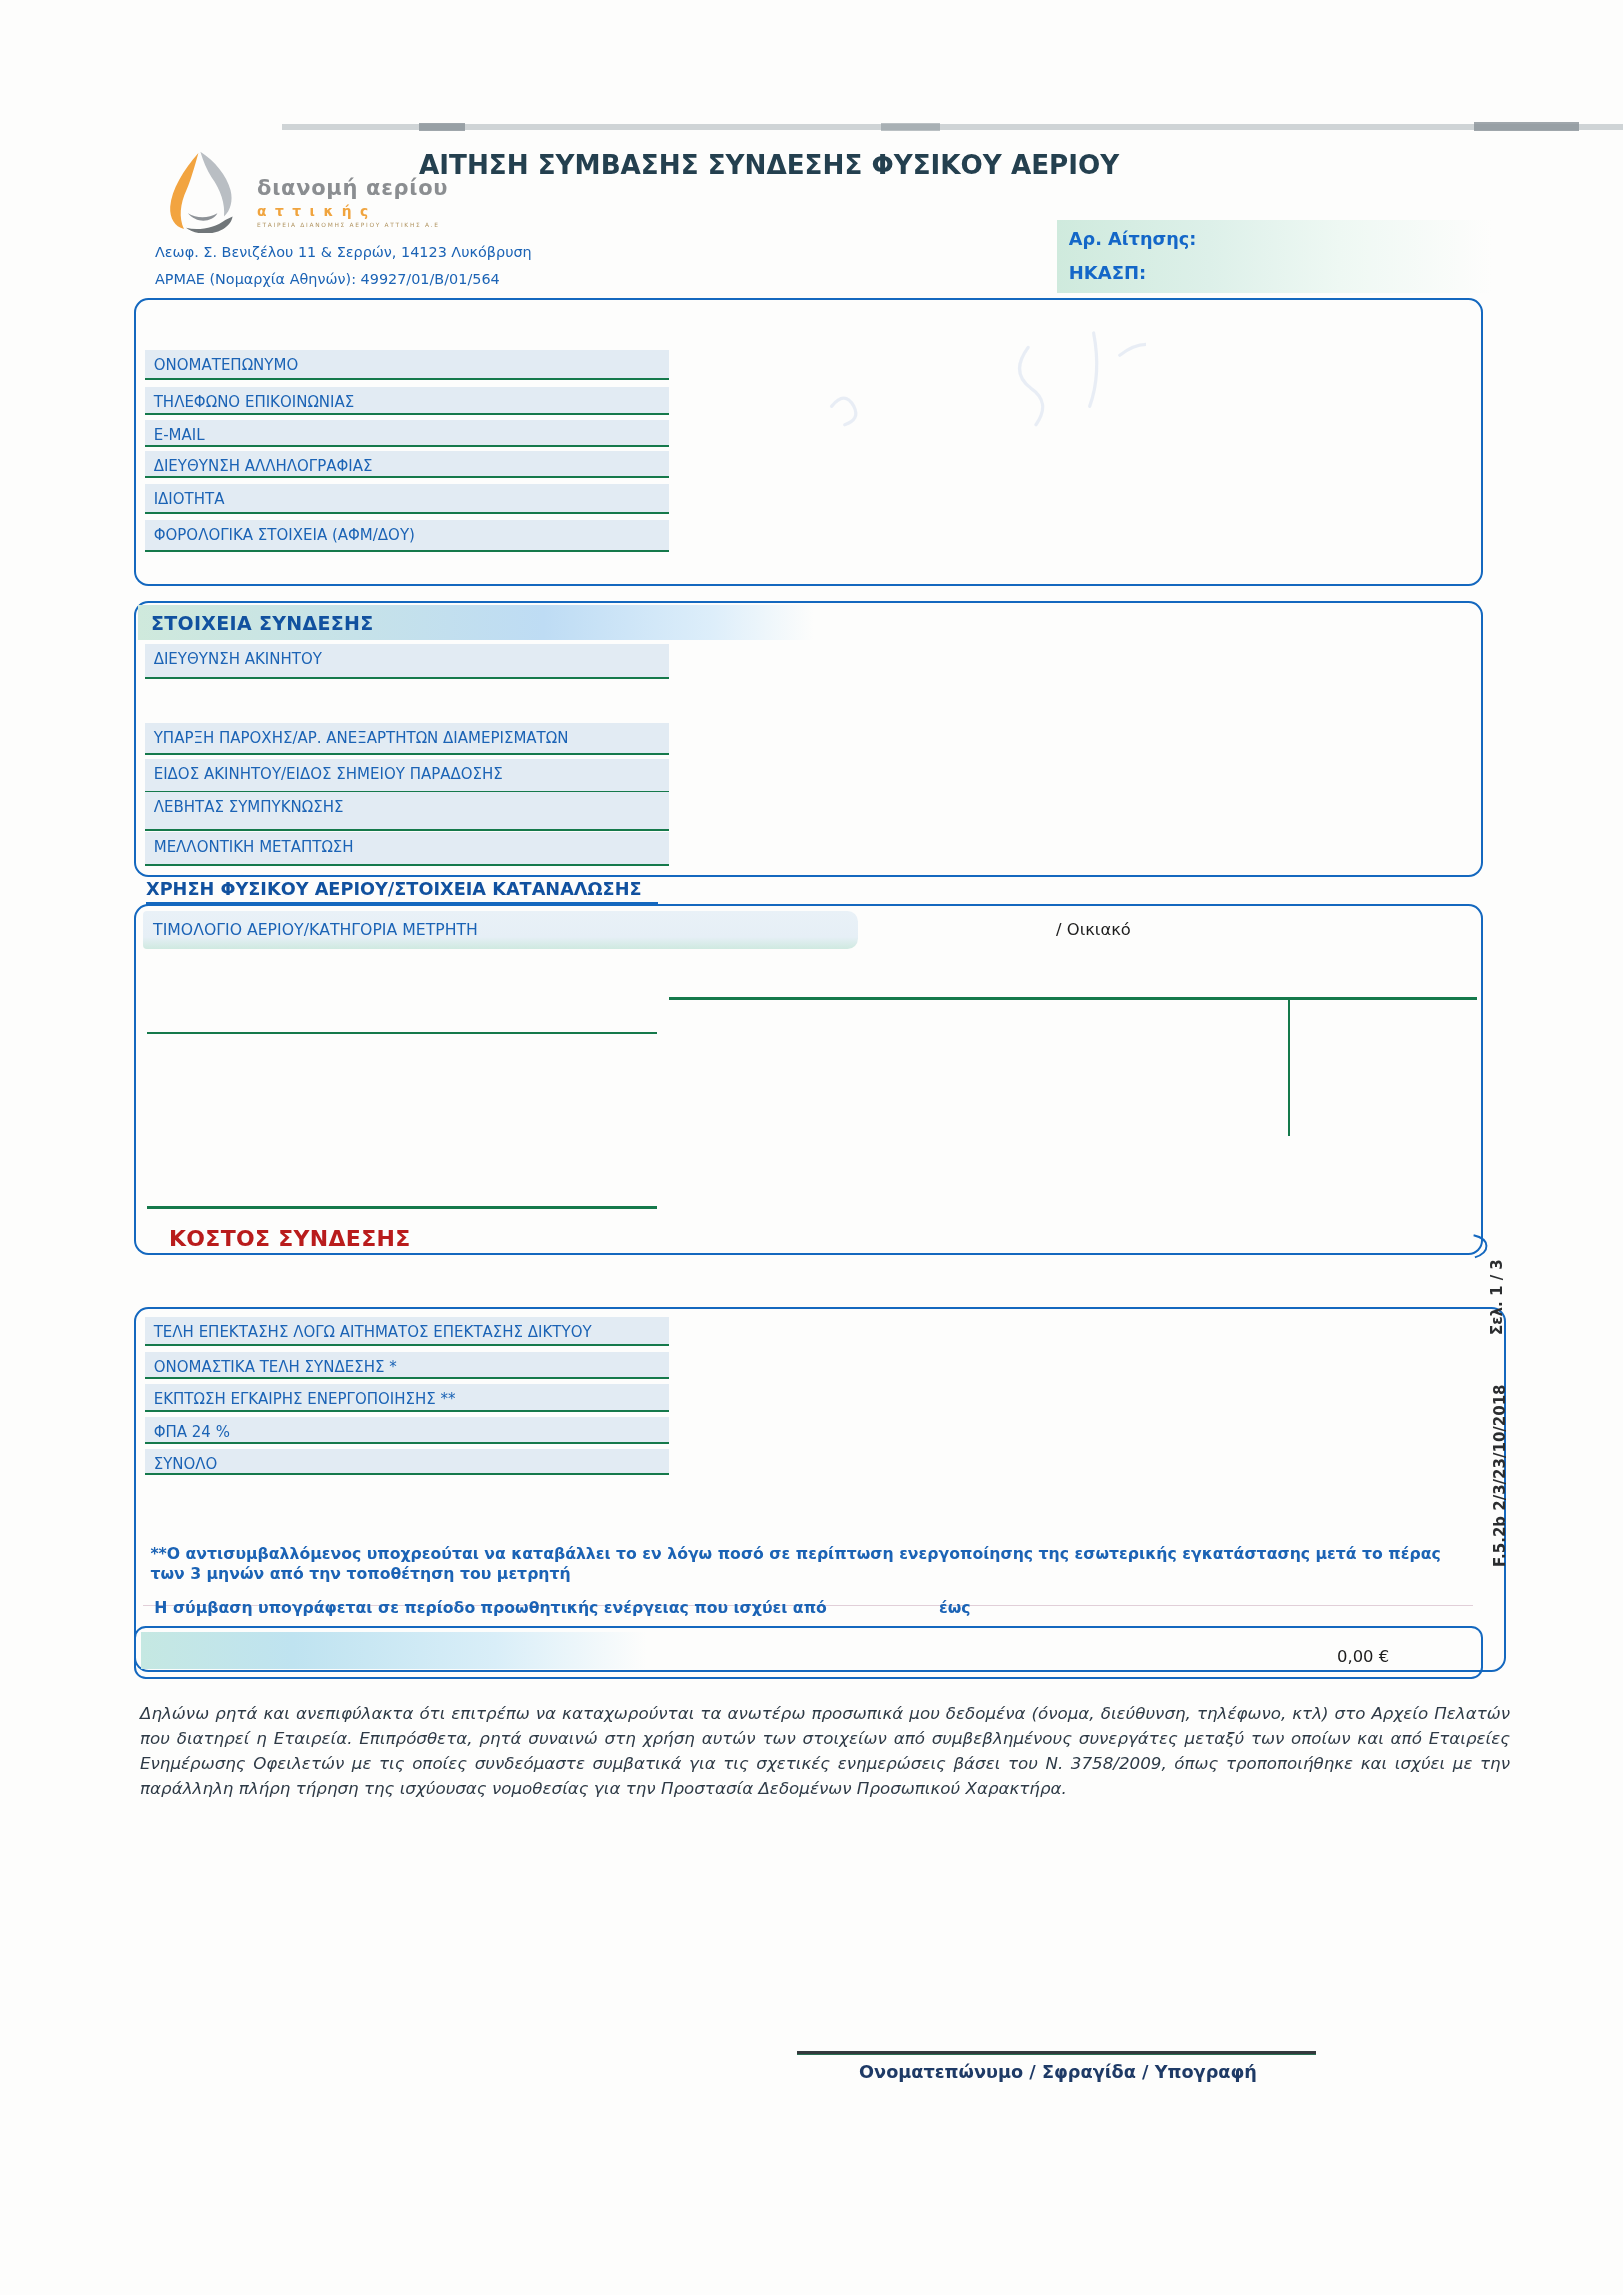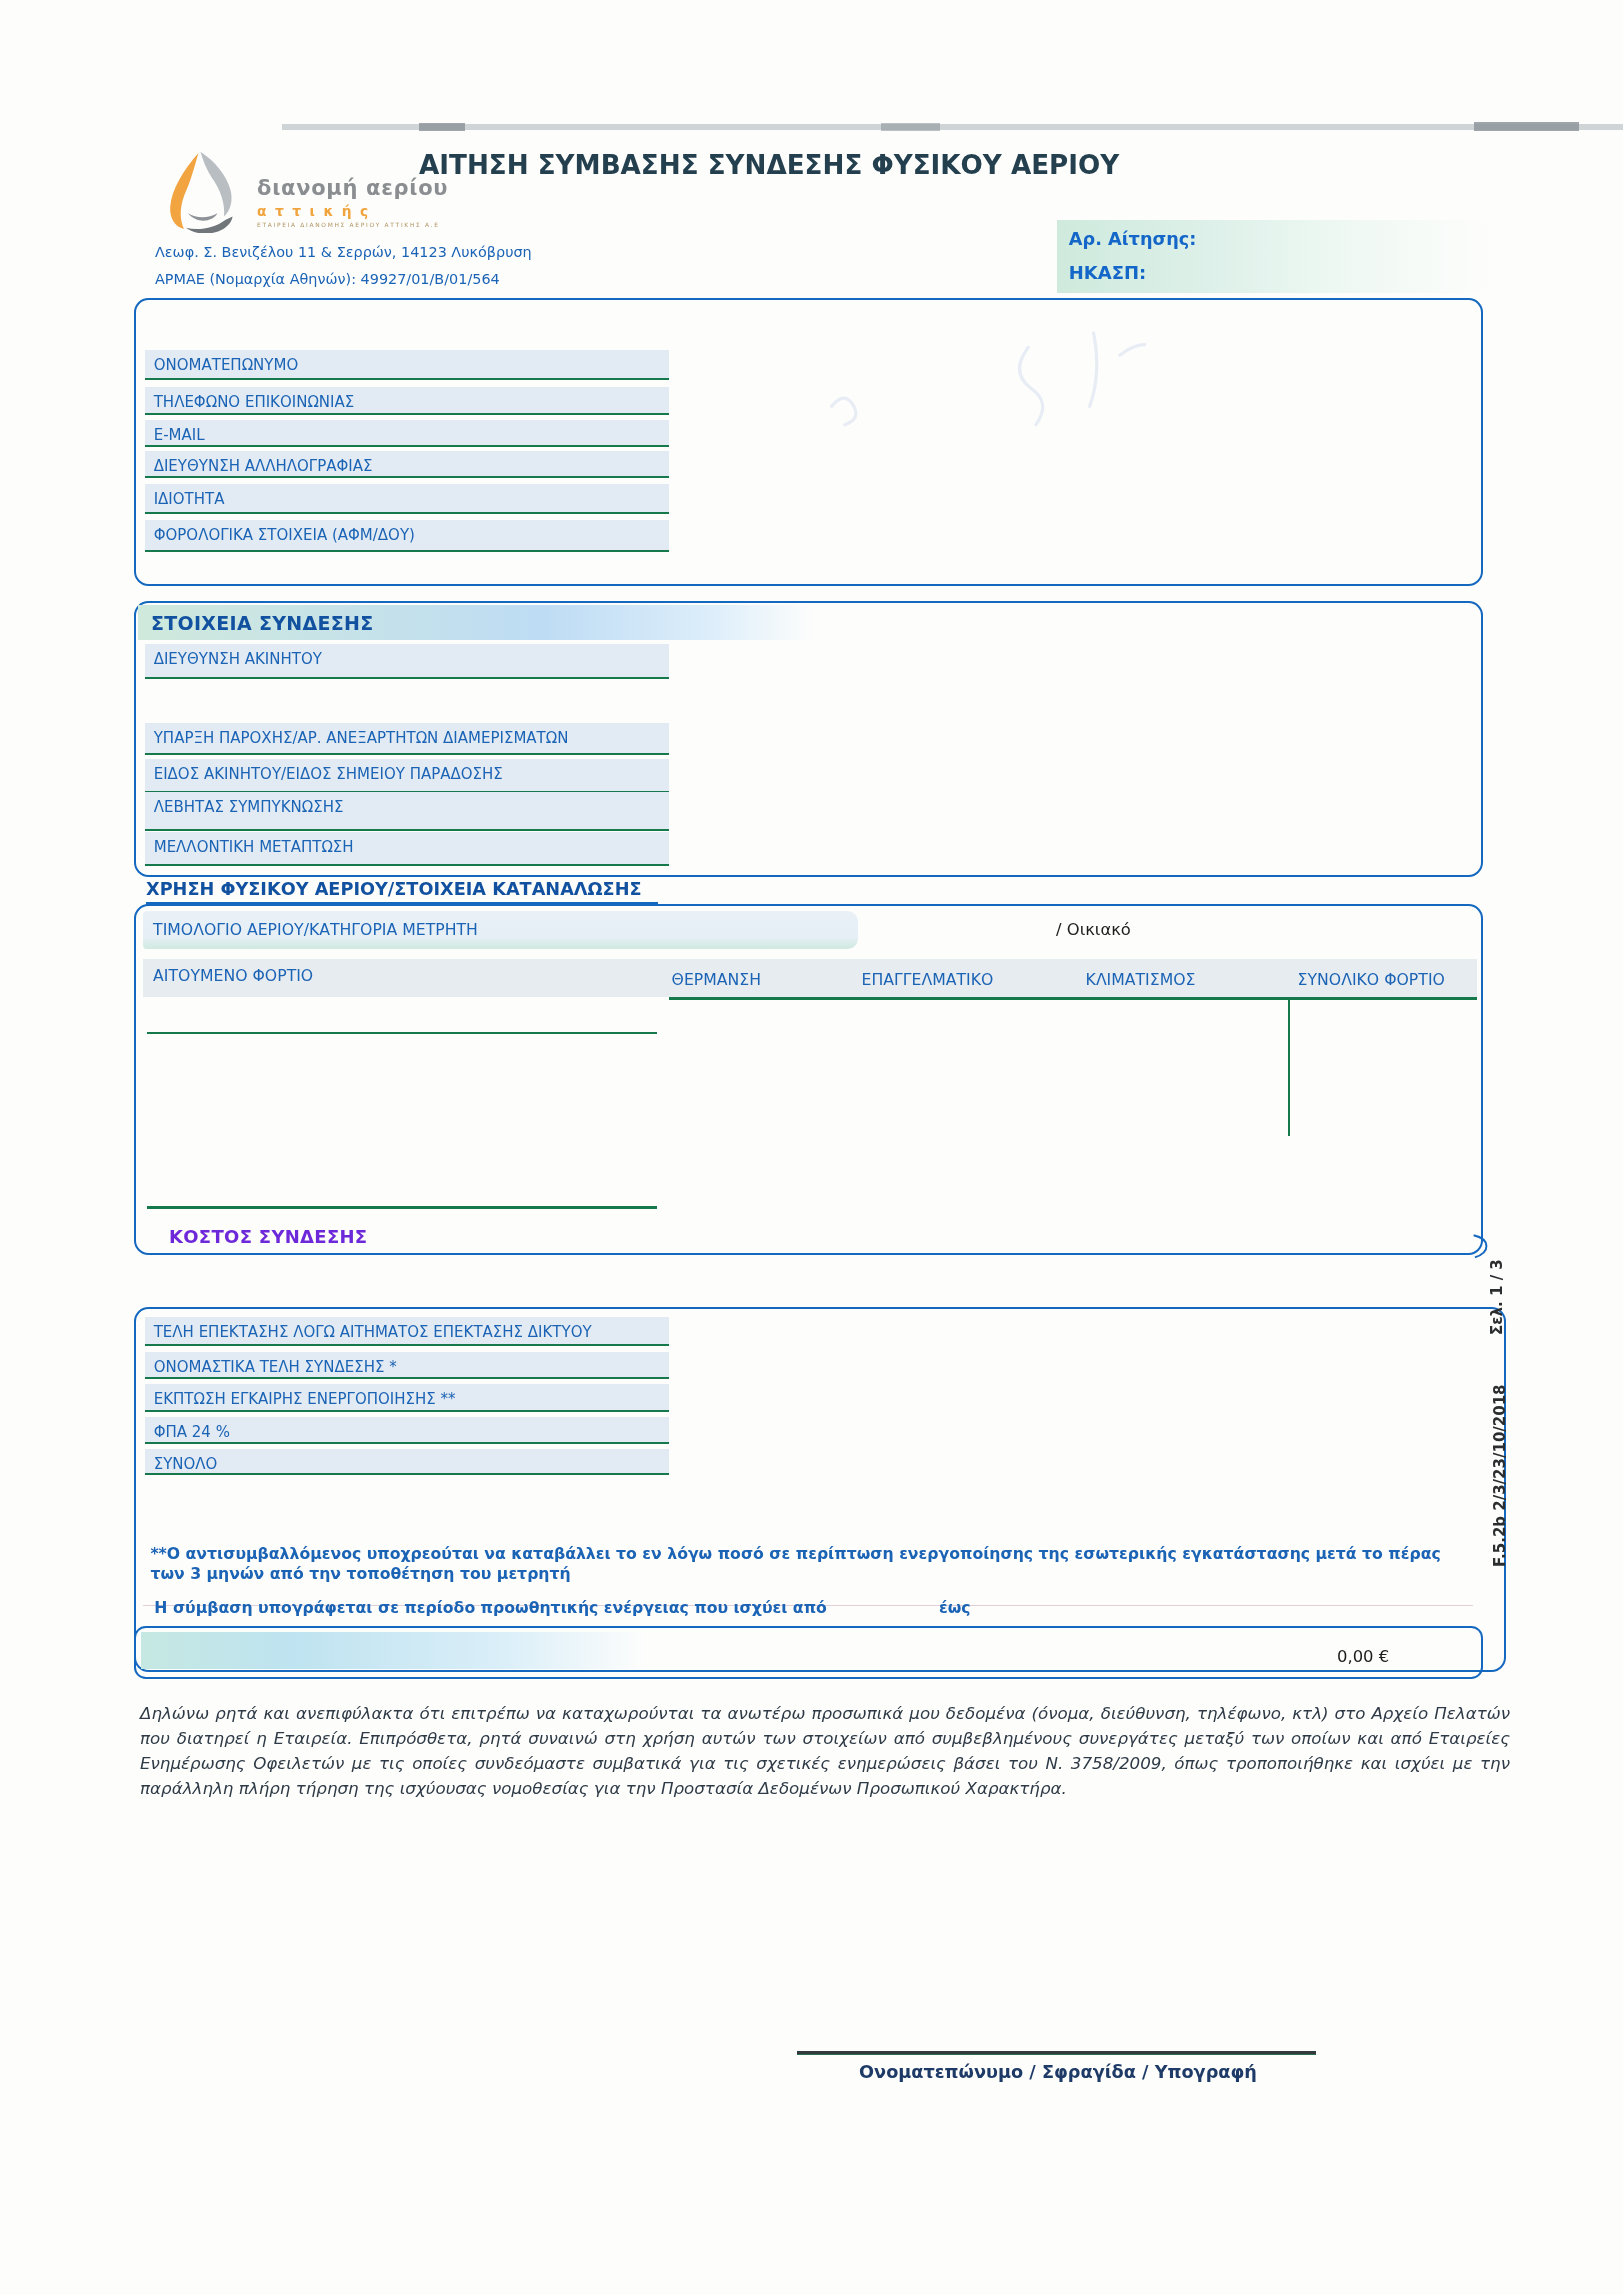--- a/index.html
+++ b/index.html
@@ -54,21 +54,21 @@
     border-radius:3.9px 10.5px 10.5px 3.9px;
   }
   .tariff-row .flabel{display:block;padding:8.5px 0 0 10.5px;font-size:15.7px;color:#1b63b5;white-space:nowrap;}
   .tariff-value{position:absolute;left:920px;top:14.4px;font-size:16.4px;color:#1d1d1d;}
   .load-band{position:absolute;left:6.6px;top:53px;width:1334px;height:38px;background:#e7ecf1;}
   .load-label{position:absolute;left:10.5px;top:6.6px;font-size:15.7px;color:#1b63b5;white-space:nowrap;}
   .colhead{position:absolute;top:11px;font-size:15.7px;color:#1b63b5;white-space:nowrap;}
   .gl{position:absolute;background:#15794b;}
   .meter-band{position:absolute;left:6.6px;top:233px;width:522px;height:31px;background:#e7edf3;}
   .meter-band .flabel{display:block;padding:5.9px 0 0 5.2px;font-size:15.7px;color:#1b63b5;white-space:nowrap;}
-  .cost-title{position:absolute;left:33px;top:320px;font-size:18px;font-weight:700;color:#6d28d9;letter-spacing:0.3px;}
+  .cost-title{position:absolute;left:33px;top:320px;font-size:22px;font-weight:700;color:#b91c1c;letter-spacing:0.3px;}
   
   .fnote{position:absolute;left:14.4px;width:1320px;font-size:15.7px;line-height:20.3px;font-weight:700;color:#1b63b5;}
   .promo{position:absolute;left:18.3px;top:289px;font-size:15.7px;font-weight:700;color:#1b63b5;white-space:nowrap;}
   .promo-until{position:absolute;left:803px;top:289px;font-size:15.7px;font-weight:700;color:#1b63b5;}
   .total-label{position:absolute;left:5.2px;top:324px;font-size:19px;font-weight:700;color:#11519f;letter-spacing:0.3px;}
   .total-value{position:absolute;left:1201px;top:338px;font-size:16.4px;color:#1d1d1d;}
   
   .vtext{position:absolute;white-space:nowrap;font-size:15px;font-weight:700;color:#2b2d2f;transform:rotate(-90deg);transform-origin:left top;}
   .hook{position:absolute;left:1471px;top:1234px;}
   
@@ -170,27 +170,20 @@
   </div>
 
   <div class="usage-title">ΧΡΗΣΗ ΦΥΣΙΚΟΥ ΑΕΡΙΟΥ/ΣΤΟΙΧΕΙΑ ΚΑΤΑΝΑΛΩΣΗΣ</div>
 
   <div class="fbox" style="top:904px;height:347px;">
     <div class="tariff-row">
       <span class="flabel">ΤΙΜΟΛΟΓΙΟ ΑΕΡΙΟΥ/ΚΑΤΗΓΟΡΙΑ ΜΕΤΡΗΤΗ</span>
     </div>
     <div class="tariff-value">/ Οικιακό</div>
 
-    <div class="load-band">
-      <div class="load-label">ΑΙΤΟΥΜΕΝΟ ΦΟΡΤΙΟ</div>
-      <div class="colhead" style="left:529px;">ΘΕΡΜΑΝΣΗ</div>
-      <div class="colhead" style="left:719px;">ΕΠΑΓΓΕΛΜΑΤΙΚΟ</div>
-      <div class="colhead" style="left:943px;">ΚΛΙΜΑΤΙΣΜΟΣ</div>
-      <div class="colhead" style="left:1155px;">ΣΥΝΟΛΙΚΟ ΦΟΡΤΙΟ</div>
-    </div>
     <div class="gl" style="left:533px;top:91px;width:808px;height:2.6px;"></div>
     <div class="gl" style="left:1152px;top:91px;width:2px;height:139px;"></div>
     <div class="gl" style="left:11px;top:126px;width:510px;height:2px;"></div>
 
     <div class="gl" style="left:11px;top:300px;width:510px;height:2.6px;"></div>
 
     <div class="cost-title">ΚΟΣΤΟΣ ΣΥΝΔΕΣΗΣ</div>
   </div>
 
   <div class="fbox" style="top:1307px;height:361px;padding-left:23px;">

